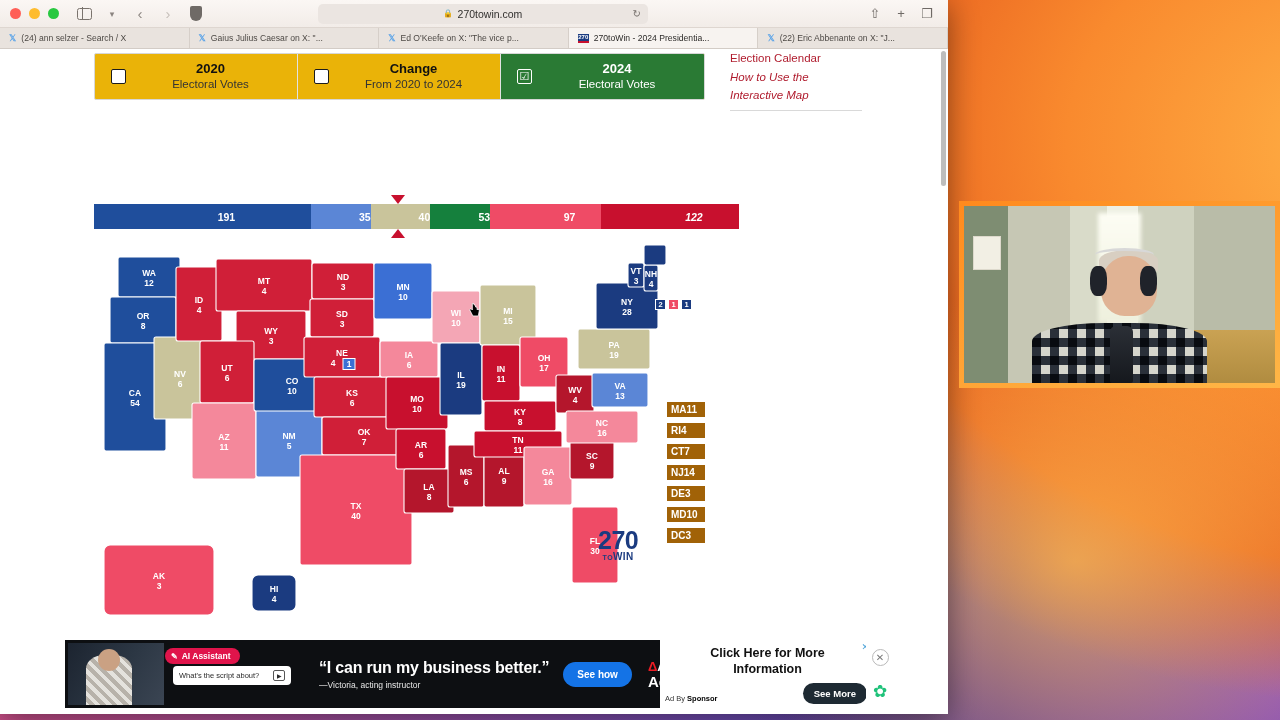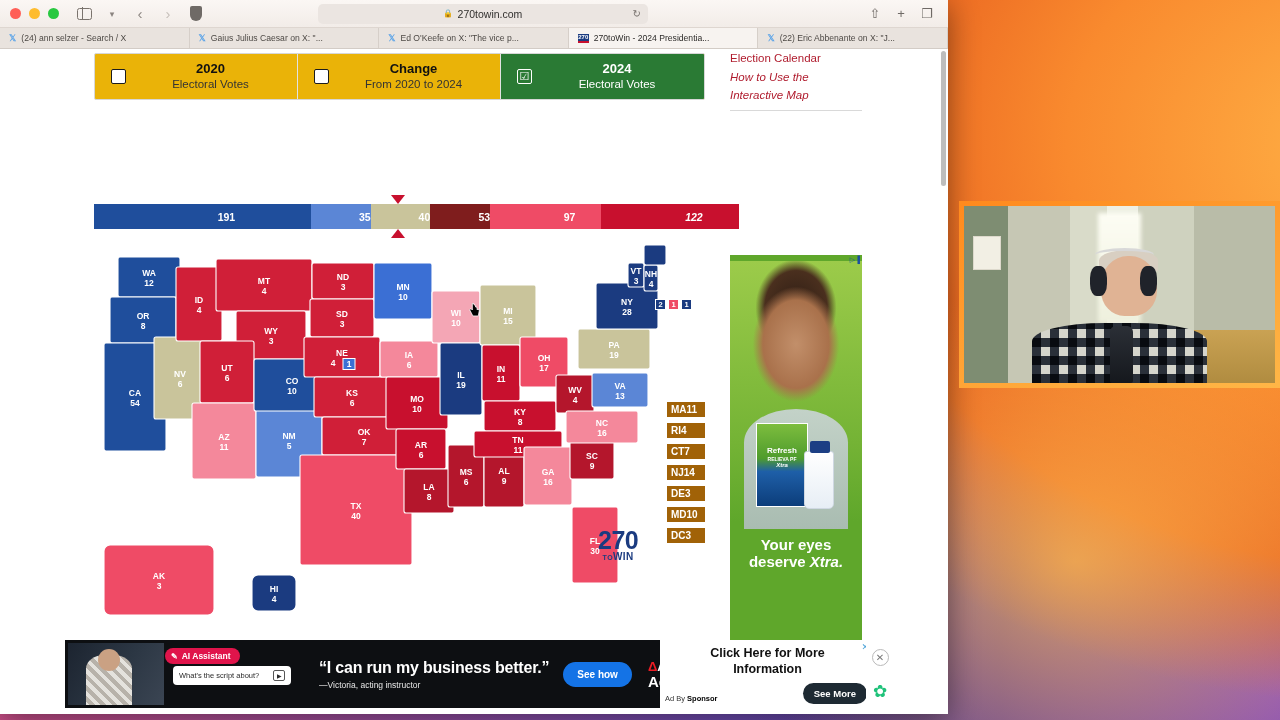--- a/index.html
+++ b/index.html
@@ -500,21 +500,21 @@
     </div>
 
 
     <div class="marker-top"></div>
     <div class="marker-bot"></div>
 
     <div class="evbar" id="evbar">
         <div class="seg" style="flex: 0 0 35.5019%; background: rgb(31, 78, 156);">191</div>
         <div class="seg" style="flex: 0 0 6.50558%; background: rgb(91, 134, 214);">35</div>
         <div class="seg" style="flex: 0 0 7.43494%; background: rgb(201, 196, 155);">40</div>
-        <div class="seg" style="flex: 0 0 9.8513%; background: #7f1d1d; text-align: center;">53</div>
+        <div class="seg" style="flex: 0 0 9.8513%; background: #15803d; text-align: center;">53</div>
         <div class="seg" style="flex: 0 0 18.0297%; background: rgb(239, 75, 102);">97</div>
         <div class="seg" style="flex: 0 0 22.6766%; background: rgb(200, 16, 46); font-style: italic;">122</div>
       </div>
 
     <div id="map">
       <svg viewBox="0 0 580 400" xmlns="http://www.w3.org/2000/svg">
         <g id="states">
             <rect x="30" y="12" width="62" height="40" rx="2" fill="#1f4e9c" class="stpath"></rect>
             <text class="stlabel" x="61" y="31">WA</text>
             <text class="stlabel" x="61" y="41">12</text>
@@ -700,37 +700,20 @@
       <div class="bl1">Map Color Palette</div>
       <div class="bl2">Split Votes</div>
       <div class="bl3">User-Created Map</div>
     </div>
     <div class="palette-swatches">
       <div class="pswatch"></div>
       <div class="pswatch"></div>
     </div>
     <div class="helpbadge">?</div>
 
-    <div class="railad">
-      <div class="ad-choice">▷▐</div>
-      <div class="ad-photo">
-        <div class="ad-shirt"></div>
-      </div>
-      <div class="ad-box">
-        <div style="font-size:8px;">Refresh</div>
-        <div style="font-size:5px;">RELIEVA PF</div>
-        <div style="font-size:6px;font-style:italic;">Xtra</div>
-      </div>
-      <div class="ad-bottle"></div>
-      <div class="ad-tag">
-        <div class="l1">Your eyes</div>
-        <div class="l2"><span>deserve </span><i>Xtra.</i></div>
-      </div>
-      <div class="ad-cta">SHOP NOW</div>
-    </div>
 
   </div>
 
   <div class="bottombar">
     <div class="ba-thumb">
       <div class="ba-person"></div>
       <div class="ba-head"></div>
     </div>
     <div class="ba-chip">
       <span class="ci">✎</span>

